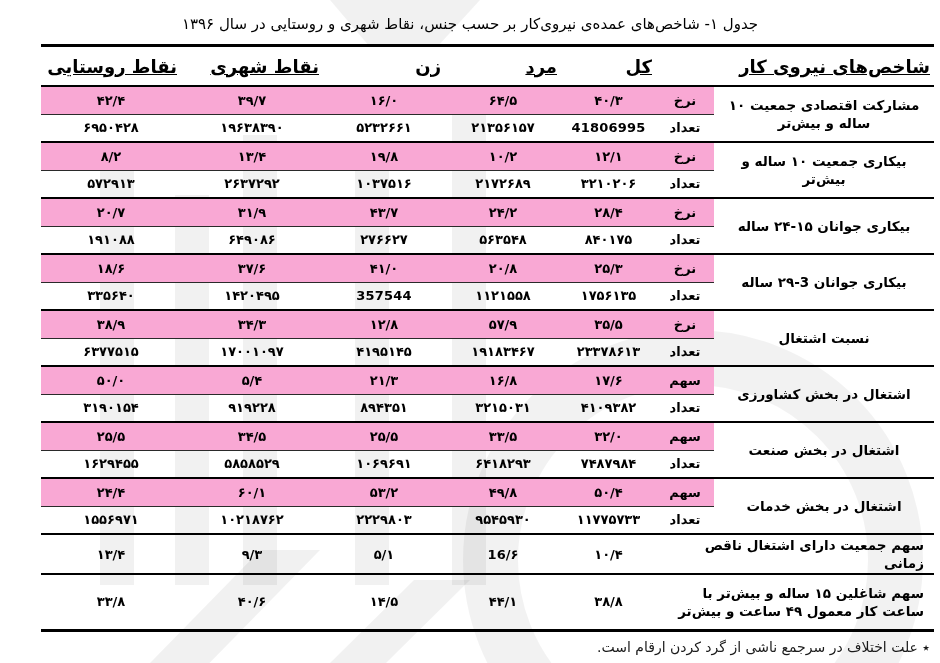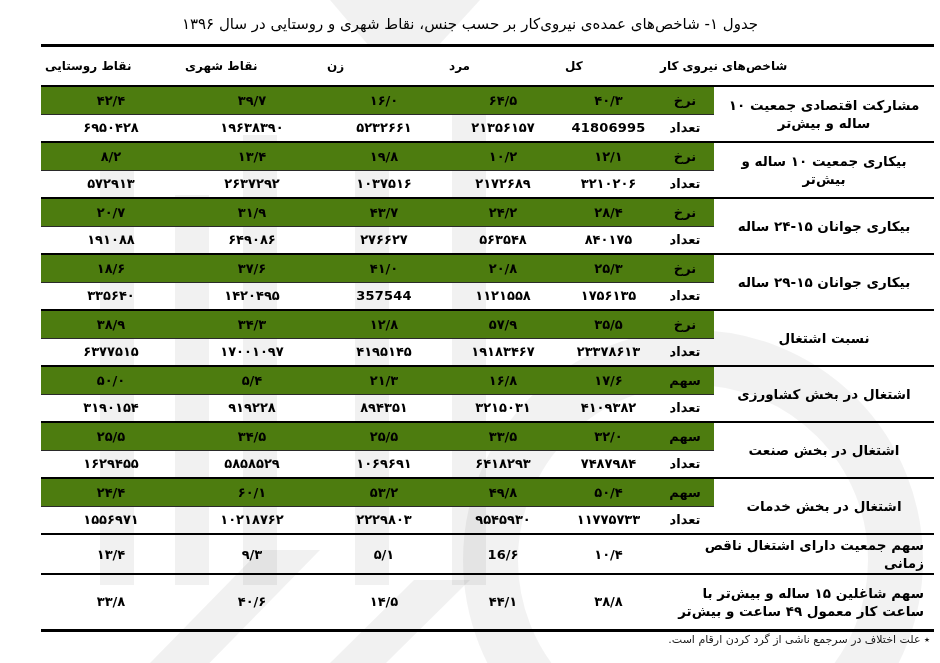--- a/index.html
+++ b/index.html
@@ -51,47 +51,48 @@
   col.c-typ   { width: 58px;  }
   col.c-total { width: 95px;  }
   col.c-men   { width: 116px; }
   col.c-women { width: 122px; }
   col.c-urban { width: 142px; }
   col.c-rural { width: 140px; }
 
   thead tr { border-bottom: 2px solid #000; }
   thead th {
     height: 34px;
-    font-size: 12px;
+    font-size: 18px;
     font-weight: bold;
-    text-align: left;
+    text-align: right;
     padding: 2px 4px;
+    text-decoration: underline;
   }
   tbody tr { border-top: 1px solid #2a2a2a; }
   tbody tr.group-start { border-top: 2px solid #000; }
   tbody td {
     height: 28px;
     padding: 1px 6px;
     text-align: center;
     vertical-align: middle;
     font-weight: bold;
     box-sizing: border-box;
   }
   tbody tr:last-child td { height: 56px; }
   td.ind { font-size: 13.5px; line-height: 18px; }
   td.ind.span2 { text-align: right; padding-right: 10px; }
   td.typ { font-size: 13px; }
   td.val { font-size: 13px; letter-spacing: 0.2px; }
-  .hl { background: #4d7c0f; }
+  .hl { background: #f9a8d4; }
 
   .footnote {
     position: relative; z-index:1;
-    margin: 1px 10px 0 0;
+    margin: 7px 10px 0 0;
     text-align: right;
-    font-size: 11px;
+    font-size: 14px;
     color: #1a1a1a;
   }
 </style>
 </head>
 <body>
 
 <div class="page">
 
   <div class="wm wm-trapezoid"></div>
   <div class="wm wm-bar1"></div>
@@ -171,21 +172,21 @@
         </tr>
         <tr>
           <td class="typ">تعداد</td>
           <td class="val">۸۴۰۱۷۵</td>
           <td class="val">۵۶۳۵۴۸</td>
           <td class="val">۲۷۶۶۲۷</td>
           <td class="val">۶۴۹۰۸۶</td>
           <td class="val">۱۹۱۰۸۸</td>
         </tr>
         <tr class="group-start">
-          <td class="ind" rowspan="2">بیکاری جوانان ۱۵-۲۹ ساله</td>
+          <td class="ind" rowspan="2">بیکاری جوانان 3-۲۹ ساله</td>
           <td class="typ hl">نرخ</td>
           <td class="val hl">۲۵/۳</td>
           <td class="val hl">۲۰/۸</td>
           <td class="val hl">۴۱/۰</td>
           <td class="val hl">۳۷/۶</td>
           <td class="val hl">۱۸/۶</td>
         </tr>
         <tr>
           <td class="typ">تعداد</td>
           <td class="val">۱۷۵۶۱۳۵</td>

